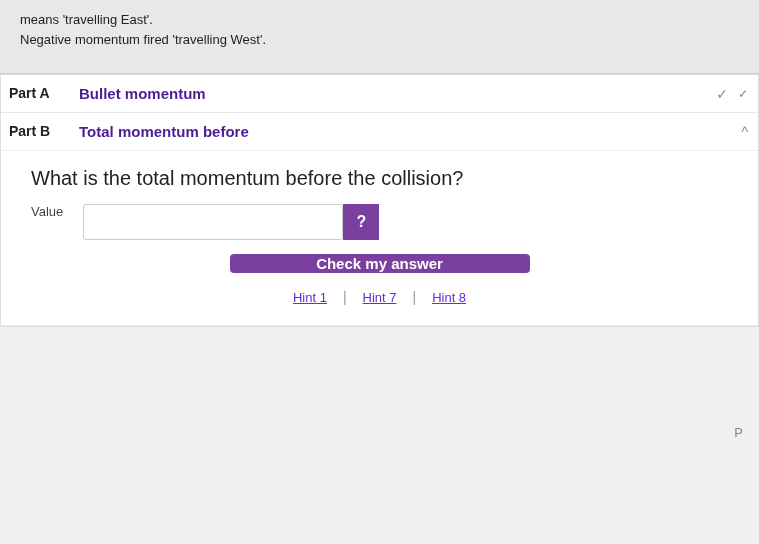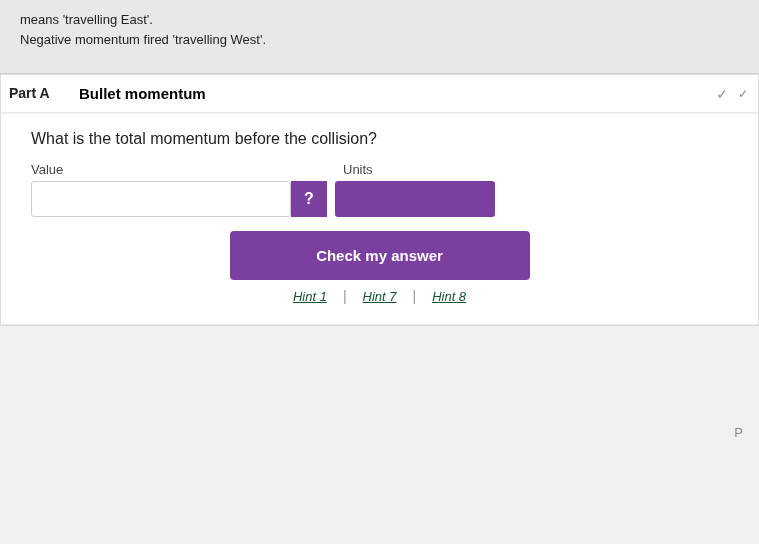--- a/index.html
+++ b/index.html
@@ -56,21 +56,21 @@
       font-weight: bold;
       font-size: 14px;
       color: #222;
       width: 70px;
       flex-shrink: 0;
     }
 
     .part-title {
       font-weight: bold;
       font-size: 15px;
-      color: #000000;
+      color: #4c1d95;
     }
 
     .check-icon {
       position: absolute;
       right: 30px;
       top: 50%;
       transform: translateY(-50%);
       color: #888;
       font-size: 14px;
     }
@@ -85,21 +85,21 @@
     }
 
     
     .part-b-content {
       background: #fff;
       padding: 16px 30px 20px 30px;
       border-top: 1px solid #eee;
     }
 
     .question-text {
-      font-size: 16px;
+      font-size: 20px;
       color: #222;
       margin-bottom: 14px;
     }
 
     .value-label {
       font-size: 13px;
       color: #444;
       margin-bottom: 4px;
     }
 
@@ -135,62 +135,62 @@
       justify-content: center;
       margin-left: 0;
       align-self: flex-end;
     }
 
     .check-answer-btn {
       background: #7b3fa0;
       color: #fff;
       border: none;
       border-radius: 4px;
-      padding: 16px 40px;
+      padding: 1px 40px;
       font-size: 15px;
       font-weight: bold;
       cursor: pointer;
       display: block;
-      margin: 0 auto 8px auto;
+      margin: 0 auto 16px auto;
       width: 300px;
       text-align: center;
     }
 
     .hints-row {
       display: flex;
       align-items: center;
       justify-content: center;
       gap: 0;
     }
 
     .hint-link {
       font-size: 13px;
-      color: #14532d;
+      color: #6d28d9;
       text-decoration: underline;
       cursor: pointer;
       padding: 0 16px;
-      font-style: italic;
     }
 
     .hint-divider {
       color: #999;
       font-size: 14px;
     }
 
     .bottom-p {
       position: absolute;
       bottom: 8px;
       right: 16px;
       font-size: 13px;
       color: #888;
     }
 
     .value-col {
       display: flex;
-      flex-direction: column;
+      flex-direction: row;
+      gap: 20px;
     }
 
     .units-col {
       display: flex;
       flex-direction: column;
       margin-left: 8px;
     }
   </style>
 </head>
 <body>
@@ -208,38 +208,39 @@
   <div class="parts-section">
 
     <div class="part-row">
       <span class="part-label">Part A</span>
       <span class="part-title">Bullet momentum</span>
       <span class="check-icon">✓</span>
       <span style="position:absolute;right:10px;top:50%;transform:translateY(-50%);color:#888;font-size:12px;">✓</span>
     </div>
 
     <div style="border-bottom: 1px solid #e8e8e8;">
+      <div class="part-row" style="border-bottom:none;">
+        <span class="part-label">Part B</span>
+        <span class="part-title">Total momentum before</span>
+        <span class="collapse-icon">^</span>
+      </div>
 
       <div class="part-b-content">
         <div class="question-text">What is the total momentum before the collision?</div>
 
         <div style="display:flex; align-items:flex-end; gap:0; margin-bottom:14px;">
 
           <div class="value-col">
             <span class="value-label">Value</span>
             <div style="display:flex;align-items:center;">
               <input type="text" class="value-input" value="" style="">
               <button class="question-btn">?</button>
             </div>
           </div>
 
-          <div class="units-col">
-            <span class="units-label">Units</span>
-            <div style="width:160px;height:36px;background:#7b3fa0;border-radius:3px;"></div>
-          </div>
         </div>
 
         <button class="check-answer-btn">Check my answer</button>
 
         <div class="hints-row">
           <span class="hint-link">Hint 1</span>
           <span class="hint-divider">|</span>
           <span class="hint-link">Hint 7</span>
           <span class="hint-divider">|</span>
           <span class="hint-link">Hint 8</span>

